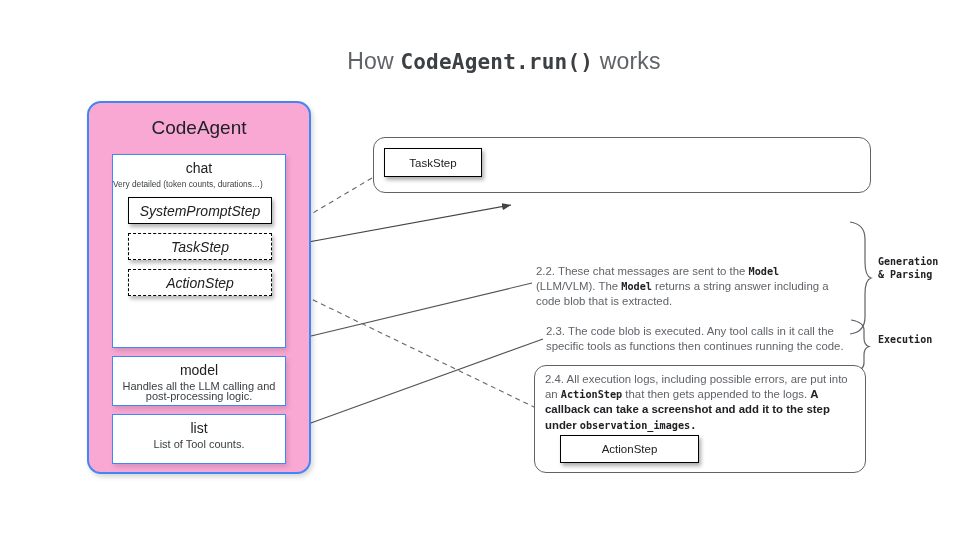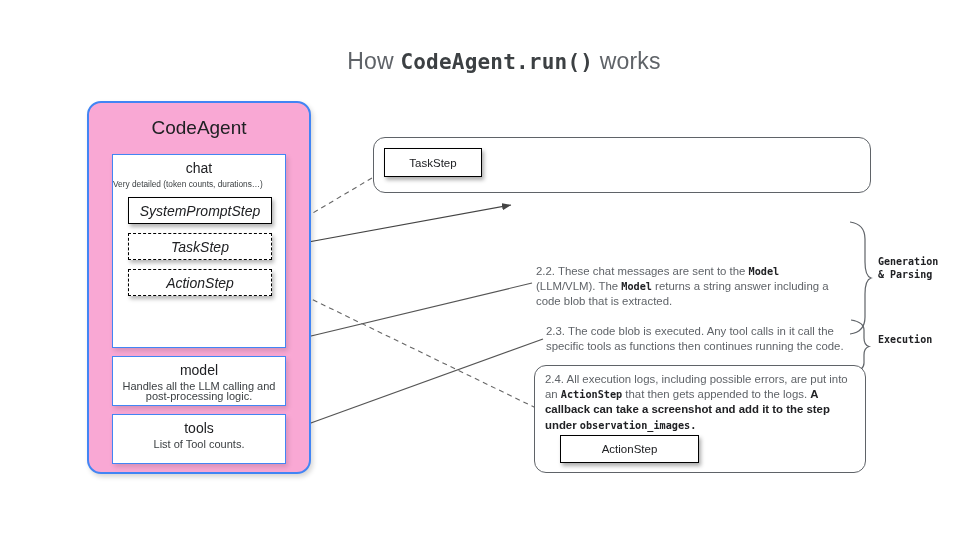--- a/index.html
+++ b/index.html
@@ -165,21 +165,21 @@
       <div class="step-chip chip-dash1">TaskStep</div>
       <div class="step-chip chip-dash2">ActionStep</div>
     </div>
 
     <div class="sub-box model-box">
       <div class="sub-title">model</div>
       <div class="sub-desc">Handles all the LLM calling and post-processing logic.</div>
     </div>
 
     <div class="sub-box tools-box">
-      <div class="sub-title">tools</div>
+      <div class="sub-title">list</div>
       <div class="sub-desc">List of Tool counts.</div>
     </div>
   </div>
 
   <div class="rbox step1-box"></div>
   <div class="node-chip taskstep-chip">TaskStep</div>
 
 
 
   <div class="para step22-text">

